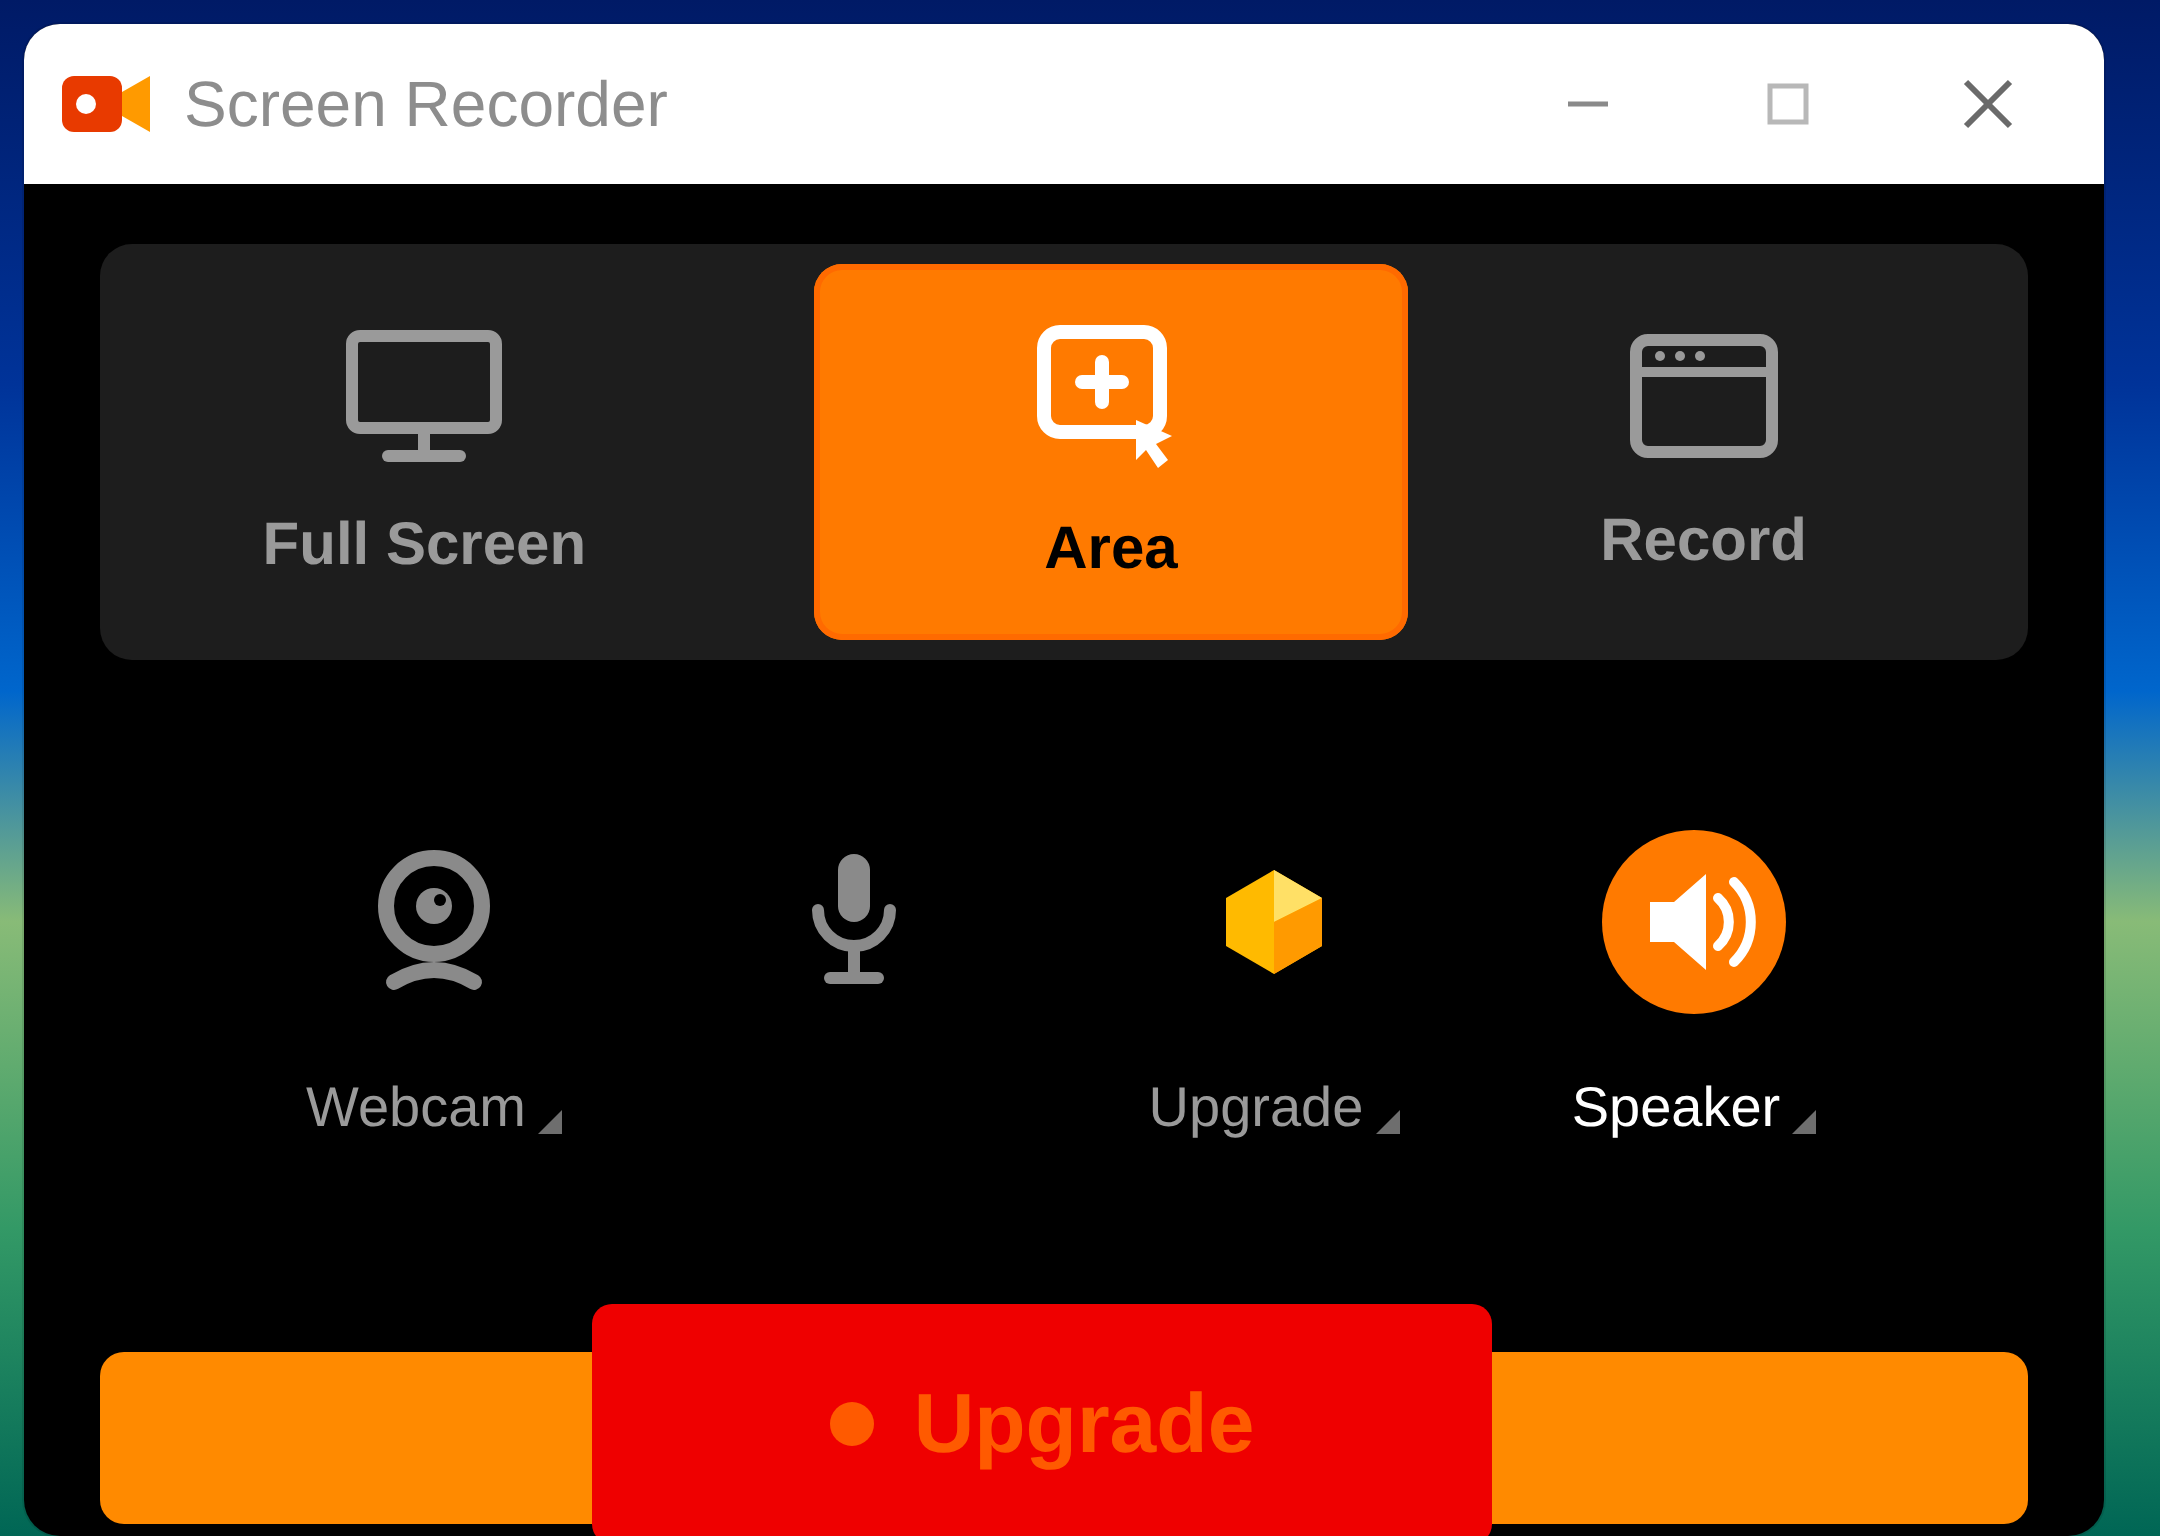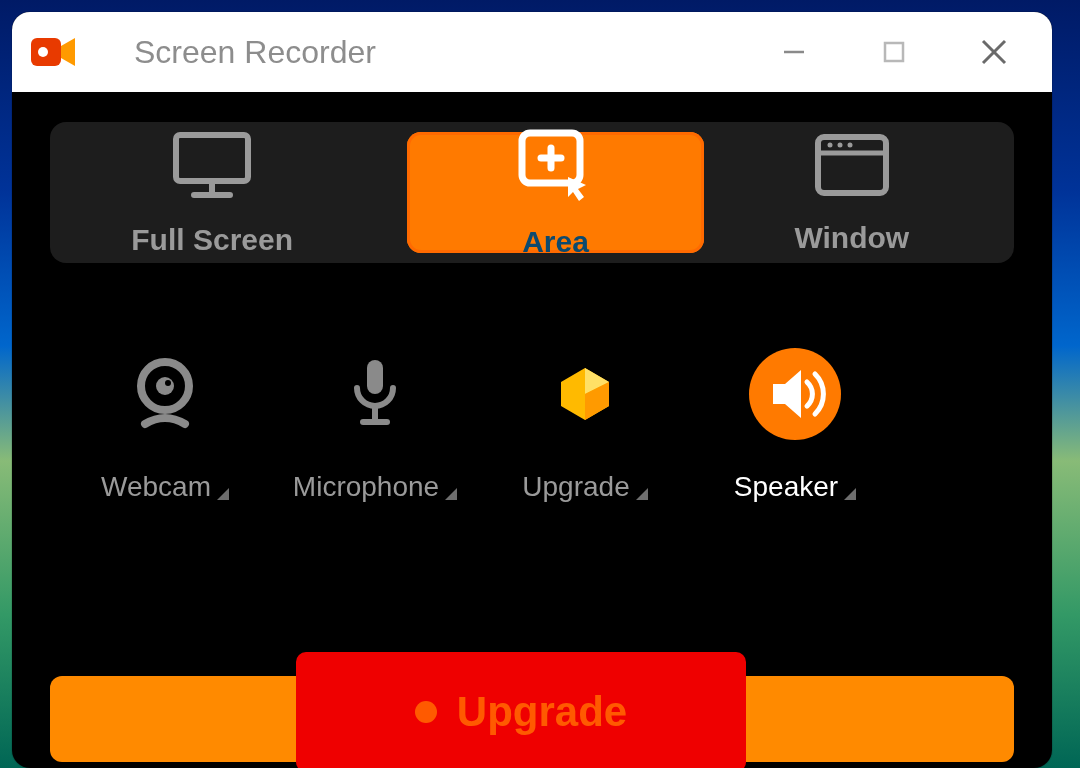--- a/index.html
+++ b/index.html
@@ -28,58 +28,57 @@
   .titlebar .app-icon {
     width: 48px; height: 34px;
     display:flex; align-items:center; justify-content:center;
     margin-right: 14px;
   }
   .titlebar .title {
     font-size: 32px;
     color: #8d8d8d;
     font-weight: 400;
     flex: 1;
-    margin-left: 42px;
   }
   .winbtn {
     width: 80px; height: 60px;
     display:flex; align-items:center; justify-content:center;
     color:#808080;
     margin-left: 20px;
   }
   .content { padding: 30px 38px 0 38px; }
   .modes {
     background: #1d1d1d;
     border-radius: 16px;
-    height: 141px;
+    height: 208px;
     display: flex;
     align-items: stretch;
     justify-content: space-between;
     padding: 10px 14px;
   }
   .mode {
     flex: 1;
     display:flex; flex-direction:column; align-items:center; justify-content:center;
     gap: 22px;
     border-radius: 14px;
     color: #9a9a9a;
   }
   .mode.active {
     background: #ff7a00;
-    color: #0c4a6e;
+    color: #000000;
     box-shadow: inset 0 0 0 3px #ff6a00;
     margin-left: 47px;
   }
   .mode-label { font-size: 30px; font-weight: 600; }
   .mode-icon svg { display:block; }
 
   .options {
     margin-top: 90px;
     display: flex;
-    justify-content: flex-start;
+    justify-content: center;
     padding: 0 10px;
   }
   .opt {
     width: 210px;
     display:flex; flex-direction:column; align-items:center;
     gap: 36px;
   }
   .opt-icon {
     height: 82px;
     display:flex; align-items:center; justify-content:center;
@@ -189,21 +188,21 @@
       <div class="mode">
         <div class="mode-icon">
           <svg width="80" height="68" viewBox="0 0 80 68">
             <rect x="6" y="6" width="68" height="56" rx="6" fill="none" stroke="#9a9a9a" stroke-width="6"></rect>
             <line x1="6" y1="22" x2="74" y2="22" stroke="#9a9a9a" stroke-width="5"></line>
             <circle cx="18" cy="14" r="2.5" fill="#9a9a9a"></circle>
             <circle cx="28" cy="14" r="2.5" fill="#9a9a9a"></circle>
             <circle cx="38" cy="14" r="2.5" fill="#9a9a9a"></circle>
           </svg>
         </div>
-        <div class="mode-label">Window</div>
+        <div class="mode-label">Record</div>
       </div>
 
     </div>
 
     <div class="options">
 
       <div class="opt">
         <div class="opt-icon">
           <svg width="64" height="72" viewBox="0 0 64 72">
             <circle cx="32" cy="28" r="24" fill="none" stroke="#8a8a8a" stroke-width="8"></circle>
@@ -220,24 +219,20 @@
 
       <div class="opt">
         <div class="opt-icon">
           <svg width="52" height="76" viewBox="0 0 52 76">
             <rect x="18" y="4" width="16" height="34" rx="8" fill="#8a8a8a"></rect>
             <path d="M8 32 a18 18 0 0 0 36 0" fill="none" stroke="#8a8a8a" stroke-width="6" stroke-linecap="round"></path>
             <line x1="26" y1="50" x2="26" y2="64" stroke="#8a8a8a" stroke-width="6"></line>
             <line x1="14" y1="66" x2="38" y2="66" stroke="#8a8a8a" stroke-width="6" stroke-linecap="round"></line>
           </svg>
         </div>
-        <div class="opt-label-row">
-          <span>Microphone</span>
-          <span class="tri"></span>
-        </div>
       </div>
 
       <div class="opt">
         <div class="opt-icon">
           <svg width="58" height="58" viewBox="0 0 58 58">
             <polygon points="29,3 53,17 53,41 29,55 5,41 5,17" fill="#ffba00"></polygon>
             <polygon points="29,3 53,17 29,29" fill="#ffe066"></polygon>
             <polygon points="29,29 53,17 53,41 29,55" fill="#ff9a00"></polygon>
           </svg>
         </div>

